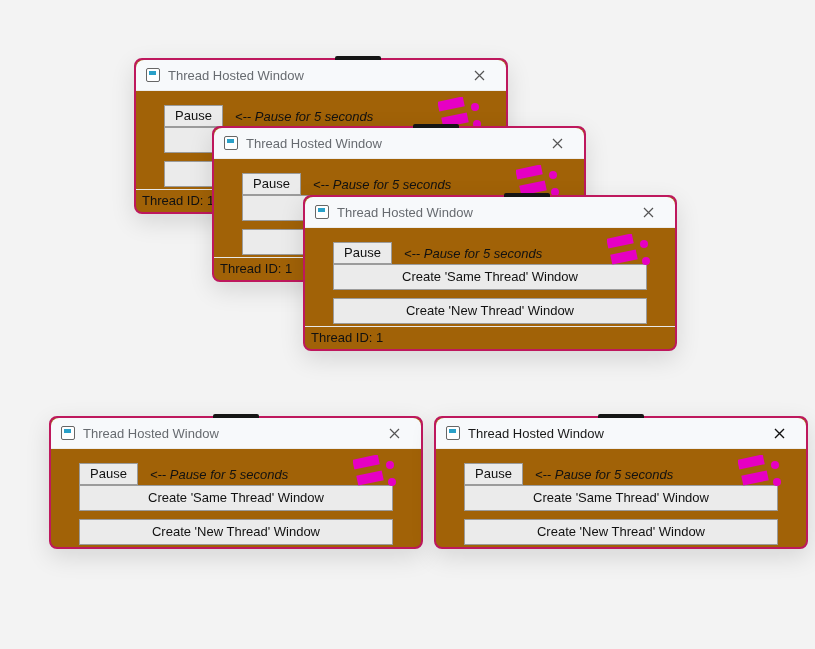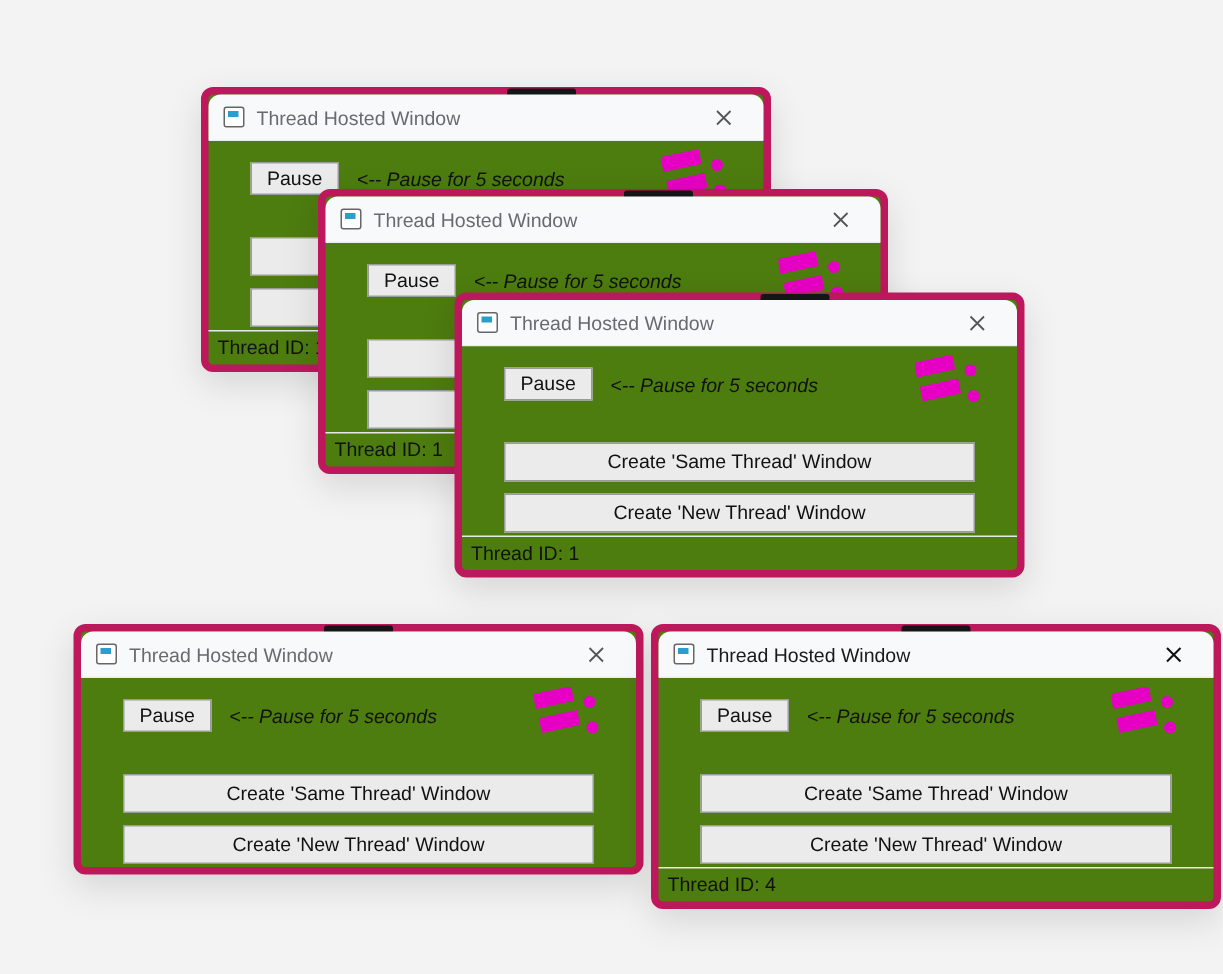--- a/index.html
+++ b/index.html
@@ -9,22 +9,22 @@
     height: 649px;
     background: #f3f3f3;
     font-family: "Segoe UI", Tahoma, sans-serif;
     font-size: 13px;
     color: #222;
     overflow: hidden;
     position: relative;
   }
   .window {
     position: absolute;
-    background: #4d7c0f;
-    border: 5px solid #be185d;
+    background: #a16207;
+    border: 2px solid #be185d;
     border-radius: 8px;
     box-shadow: 0 8px 24px rgba(0,0,0,0.12);
   }
   .titlebar {
     height: 30px;
     background: #f7f9fb;
     border-bottom: 1px solid #ececec;
     border-top-left-radius: 8px;
     border-top-right-radius: 8px;
     display: flex;
@@ -107,21 +107,20 @@
     color: #111;
     font-style: italic;
   }
   .logo {
     position: absolute;
     top: 6px;
     right: 22px;
   }
   .logo svg { width: 46px; height: 36px; display:block; }
   .stack {
-    margin-top: 28px;
     display: flex;
     flex-direction: column;
     gap: 8px;
   }
   .status {
     border-top: 1px solid #e8e8e8;
     padding: 3px 6px 4px 6px;
     font-size: 13px;
     color: #111;
   }
@@ -299,16 +298,13 @@
     </div>
     <div class="row-top">
       <button class="btn">Pause</button>
       <span class="hint">&lt;-- Pause for 5 seconds</span>
     </div>
     <div class="stack">
       <button class="btn wide">Create 'Same Thread' Window</button>
       <button class="btn wide">Create 'New Thread' Window</button>
     </div>
   </div>
-  <div class="status">
-    <span>Thread ID: </span><span>4</span>
-  </div>
 </div>
 
 </body></html>

